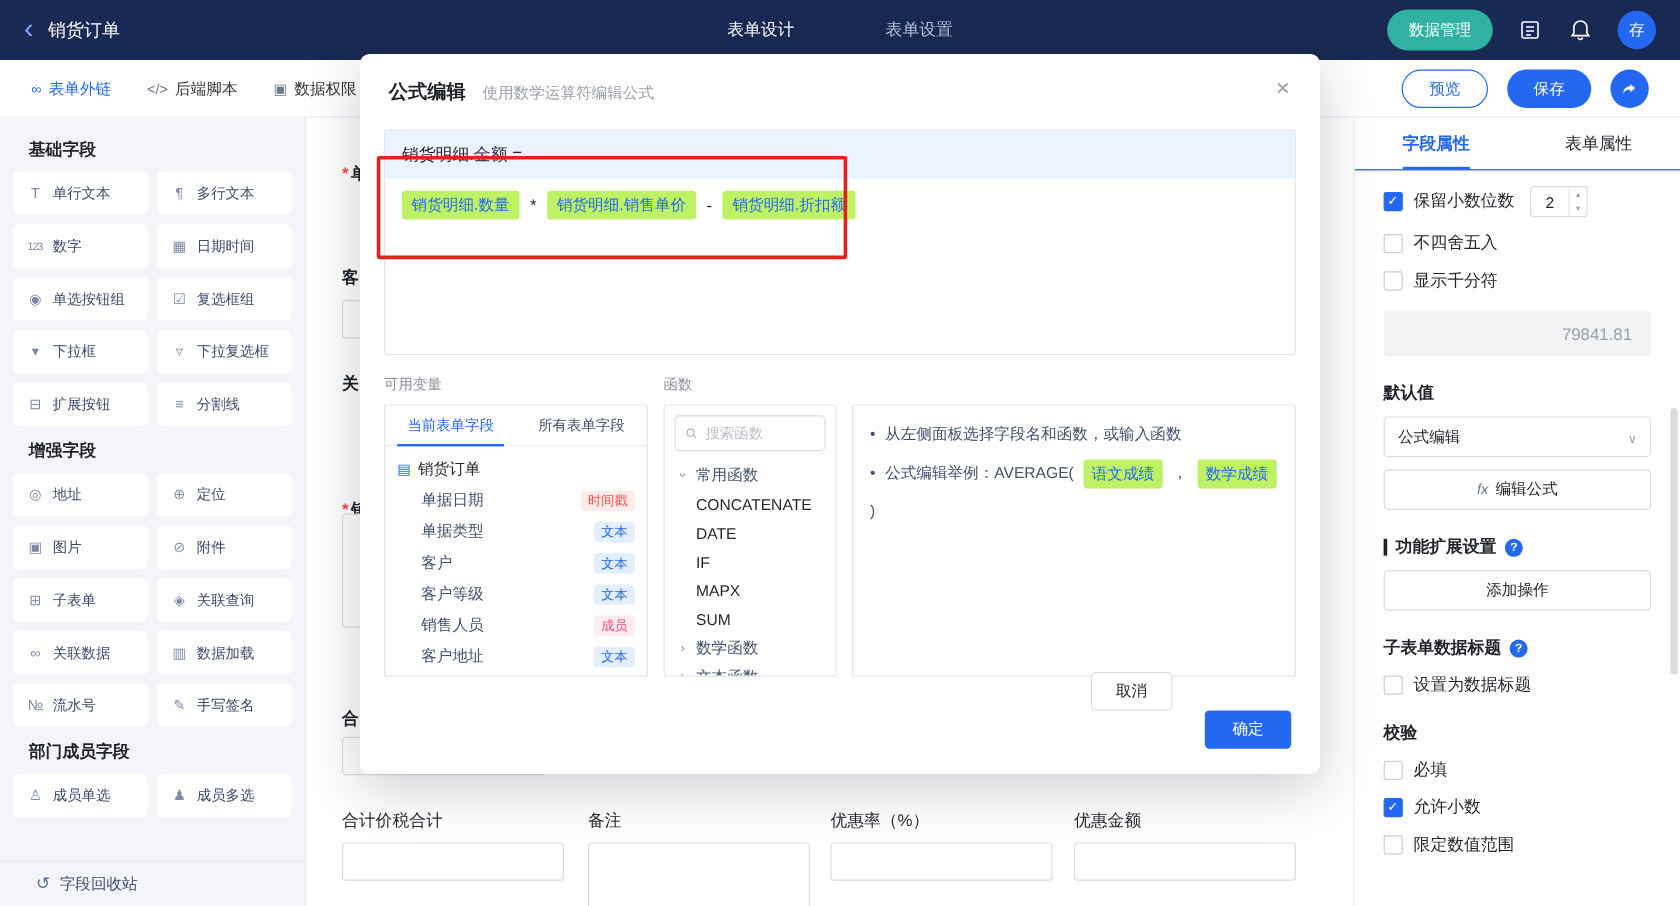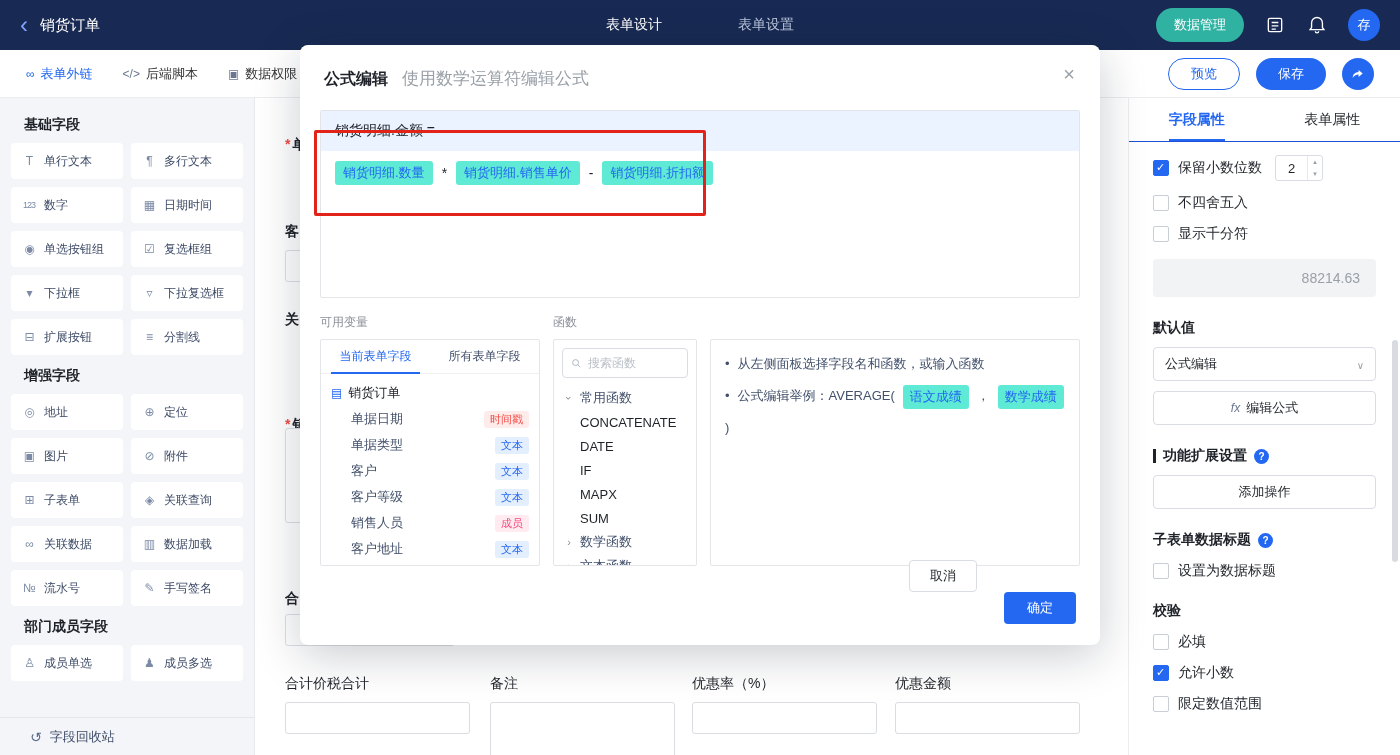--- a/index.html
+++ b/index.html
@@ -94,29 +94,29 @@
     background:#fff; display:flex; align-items:center; justify-content:center; gap:6px; font-size:13px;
     color:#1f2329; cursor:pointer; }
   .fx { font-style:italic; color:#6b7790; font-size:12px; }
   .vscroll { position:absolute; right:2px; top:242px; width:6px; height:222px; background:#d8dbe0;
     border-radius:3px; cursor:pointer; }
   
   .modal { position:absolute; left:300px; top:45px; width:800px; height:600px; background:#fff;
     border-radius:8px; box-shadow:0 10px 46px rgba(15,23,42,.22); z-index:20; }
   .m-head { display:flex; align-items:baseline; padding:22px 24px 0; }
   .m-title { font-size:16px; font-weight:700; }
-  .m-sub { font-size:17px; color:#9aa0a8; margin-left:14px; }
+  .m-sub { font-size:13px; color:#9aa0a8; margin-left:14px; }
   .m-close { position:absolute; top:16px; right:18px; width:26px; height:26px; font-size:20px;
     color:#9aa0a8; display:flex; align-items:center; justify-content:center; cursor:pointer; }
   .editor { margin:20px 20px 0; height:188px; border:1px solid #e3e5e9; border-radius:2px;
     background:#fff; overflow:hidden; }
   .e-line1 { height:40px; background:#eaf3ff; display:flex; align-items:center; padding:0 14px;
     font-size:14px; }
   .e-line2 { height:44px; display:flex; align-items:center; padding:0 14px; gap:9px; font-size:14px; }
-  .chip { background:#5eead4; color:#2468f2; border-radius:3px; padding:3px 8px; font-size:13px;
+  .chip { background:#bef264; color:#2468f2; border-radius:3px; padding:3px 8px; font-size:13px;
     white-space:nowrap;text-align:center; }
   .op { color:#1f2329; }
   .annotation { position:absolute; left:14px; top:85px; width:392px; height:86px;
     border:3px solid #e2231a; border-radius:2px; pointer-events:none; z-index:6; }
   .mid-labels { display:flex; margin:16px 20px 8px; font-size:12px; color:#8a8f99; }
   .mid-labels .l1 { width:233px; }
   .panels { display:flex; margin:0 20px; gap:13px; height:227px; }
   .panel { border:1px solid #e3e5e9; border-radius:2px; background:#fff; overflow:hidden; }
   .p-vars { width:220px; }
   .p-funcs { width:144px; }
@@ -363,21 +363,21 @@
   </div>
   <div class="chk-row">
     <span class="cb"></span>
     <span>不四舍五入</span>
   </div>
   <div class="chk-row">
     <span class="cb"></span>
     <span>显示千分符</span>
   </div>
 
-  <div class="preview-box">88214.63</div>
+  <div class="preview-box">79841.81</div>
 
   <div class="rp-title">默认值</div>
   <div class="rselect">
     <span>公式编辑</span>
     <span class="chev"></span>
   </div>
   <button class="wbtn">
     <span class="fx">fx</span>
     <span>编辑公式</span>
   </button>

